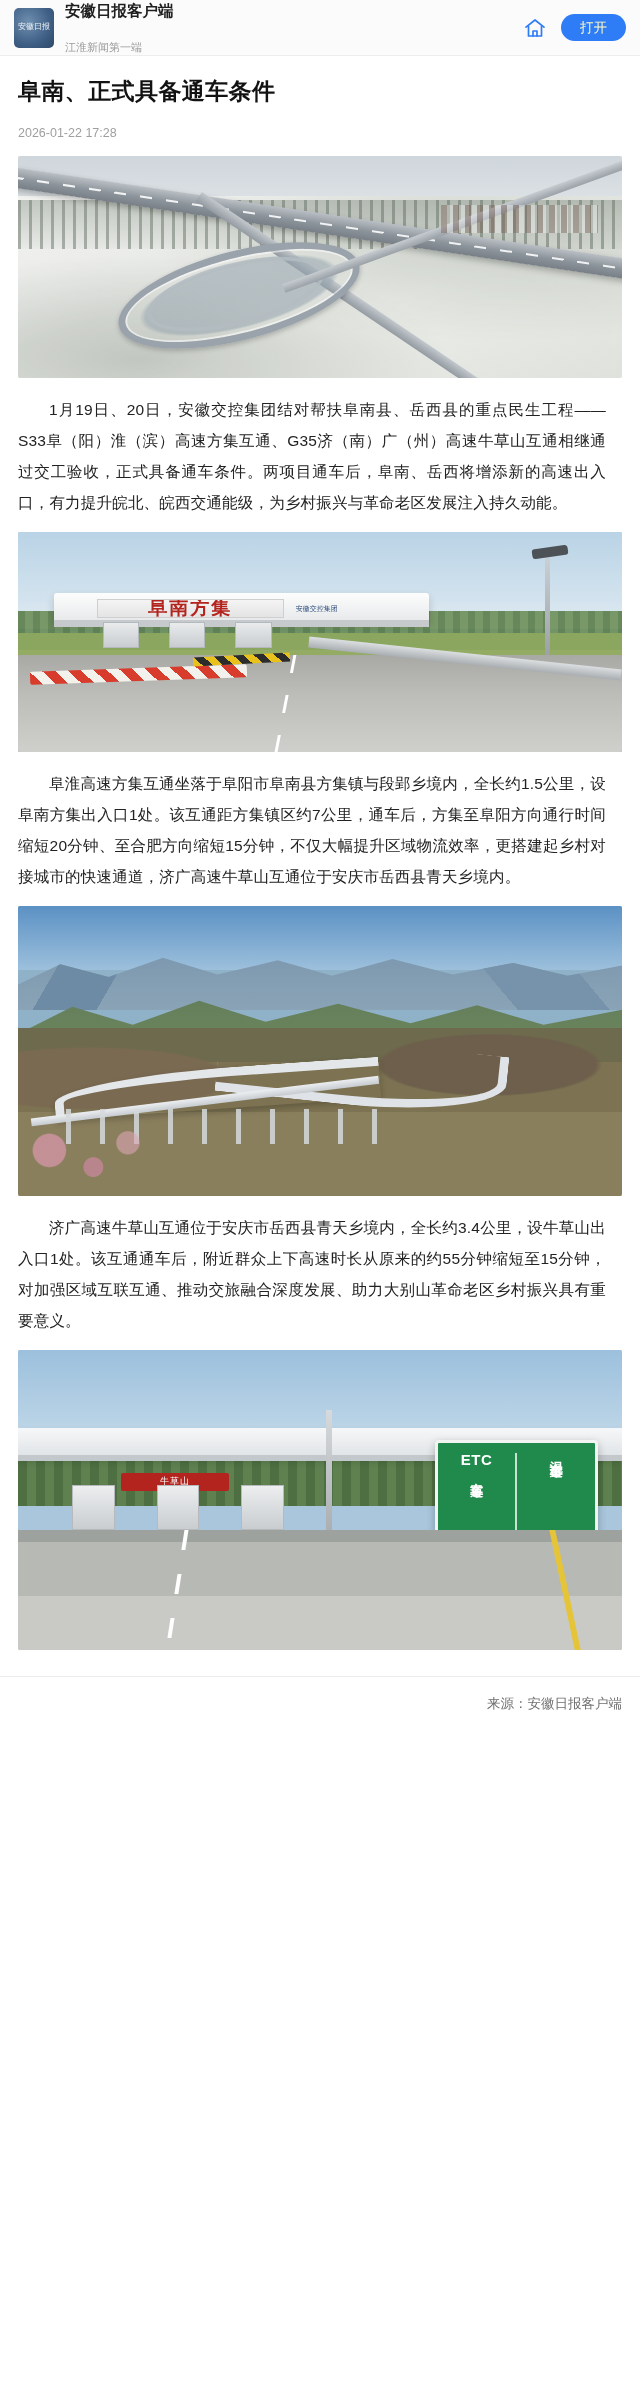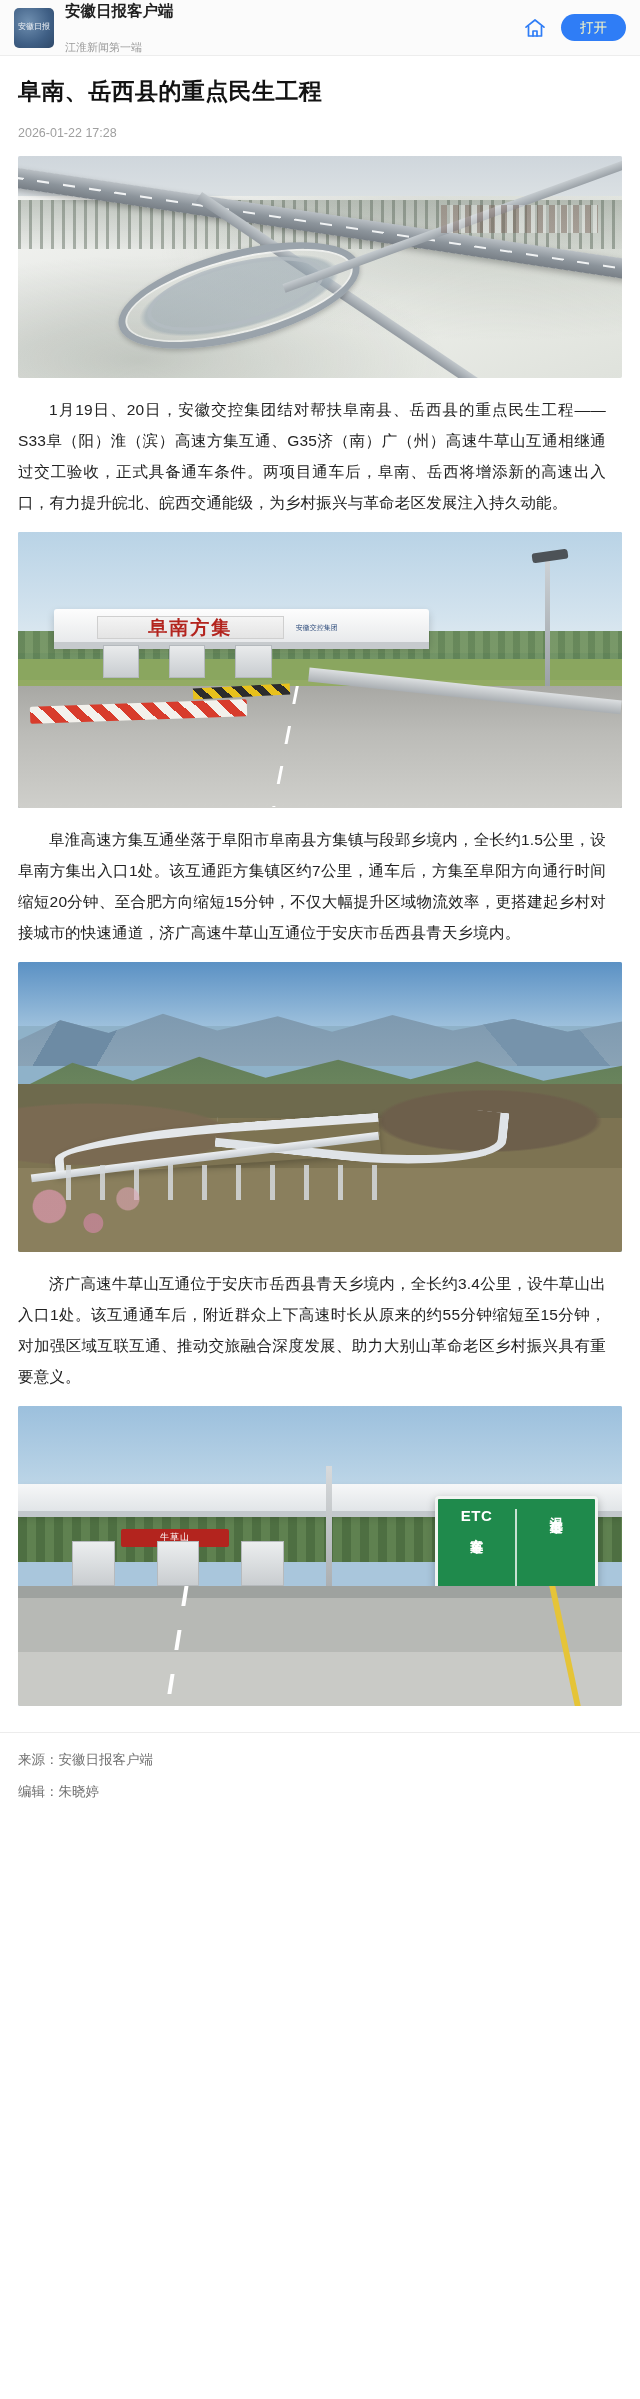--- a/index.html
+++ b/index.html
@@ -195,21 +195,21 @@
   }
   .photo-snow .village {
     position: absolute; right: 4%; top: 22%;
     width: 26%; height: 13%;
     background:
       repeating-linear-gradient(90deg, rgba(120,95,85,.65) 0 6px, rgba(255,255,255,.5) 6px 12px);
     opacity: .65;
   }
 
   
-  .photo-toll { height: 276px; background: #9dbfd8; padding-left: 36px; }
+  .photo-toll { height: 220px; background: #9dbfd8; padding-left: 36px; }
   .photo-toll .sky {
     position: absolute; inset: 0 0 56% 0;
     background: linear-gradient(#b9d3e6 0%, #d3e3ee 70%, #e2ebf1 100%);
   }
   .photo-toll .tree-line {
     position: absolute; left: 0; right: 0; top: 36%; height: 12%;
     background: repeating-linear-gradient(90deg, #5a7d4a 0 7px, #6d8f59 7px 15px);
     opacity: .9;
   }
   .photo-toll .ground {
@@ -455,20 +455,21 @@
   .photo-etc .pole {
     position: absolute; left: 51%; top: 20%; width: 6px; height: 44%;
     background: linear-gradient(#d7dadc, #a7abae);
   }
 
   
   .footer {
     margin-top: 26px;
     border-top: 1px solid #ececec;
     padding: 18px 18px 26px 18px;
+    text-align: right;
   }
   .footer .line {
     font-size: 13.5px;
     color: #6f6f6f;
     margin-bottom: 14px;
   }
   .footer .line:last-child { margin-bottom: 0; }
 </style>
 </head>
 <body>
@@ -488,21 +489,21 @@
         <path d="M5.5 10.4V20h13v-9.6"></path>
         <path d="M10 20v-5h4v5"></path>
       </svg>
     </span>
     <button class="open-btn">打开</button>
   </div>
 </div>
 
 <div class="article">
 
-  <h1 class="headline">阜南、岳西县的重点民生工程</h1>
+  <h1 class="headline">阜南、正式具备通车条件</h1>
   <div class="timestamp">2026-01-22 17:28</div>
 
   <div class="figure photo-snow">
     <div class="sky"></div>
     <div class="field"></div>
     <div class="trees"></div>
     <div class="hwy-main"></div>
     <div class="hwy-sec"></div>
     <div class="ramp-ring"></div>
     <div class="ramp-ring2"></div>
@@ -579,16 +580,13 @@
       <div class="yellow"></div>
     </div>
   </div>
 
 </div>
 
 <div class="footer">
   <div class="line">
     <span>来源：</span><span>安徽日报客户端</span>
   </div>
-  <div class="line">
-    <span>编辑：</span><span>朱晓婷</span>
-  </div>
 </div>
 
 </body></html>

